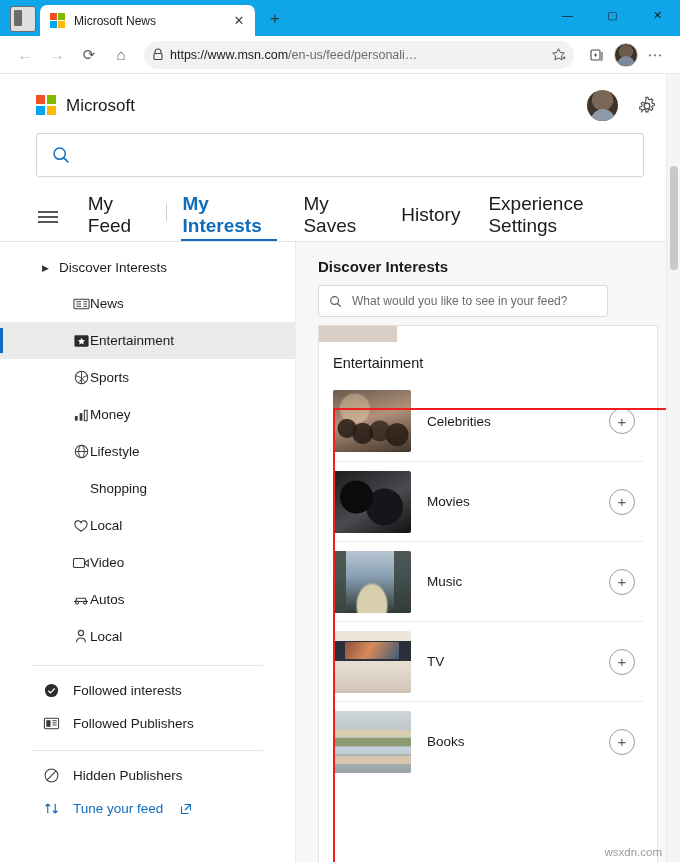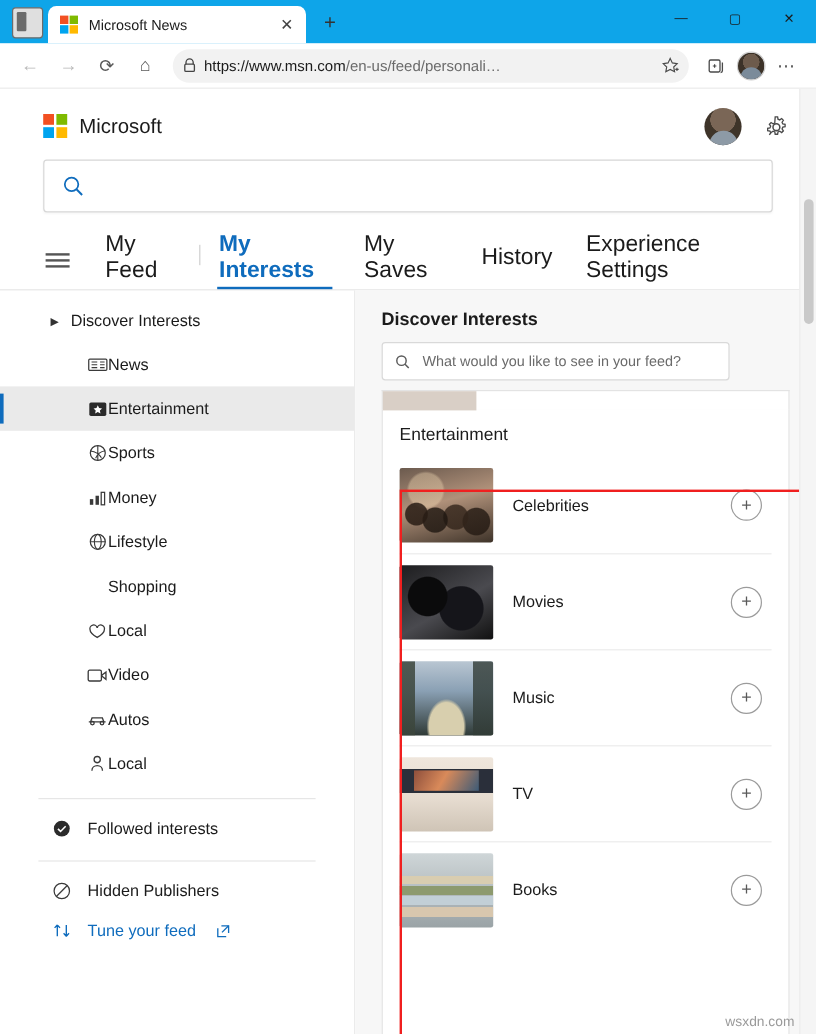--- a/index.html
+++ b/index.html
@@ -522,20 +522,30 @@
       <div class="sb-item2">
         <span class="sb-ico">
           <svg width="17" height="17" viewBox="0 0 18 18">
               <circle cx="9" cy="9" r="7" fill="#2b2b2b"></circle>
               <path d="M5.6 9.2l2.3 2.3 4.5-4.6" fill="none" stroke="#fff" stroke-width="1.4"></path>
             </svg>
         </span>
         <span>Followed interests</span>
       </div>
 
+      <div class="sb-item2">
+        <span class="sb-ico">
+          <svg width="17" height="15" viewBox="0 0 18 15">
+              <rect x="1.5" y="2" width="15" height="11" rx="1.2" fill="none" stroke="#3a3a3a" stroke-width="1.1"></rect>
+              <rect x="3.5" y="4" width="4.5" height="7" fill="#3a3a3a"></rect>
+              <path d="M10 4.5h4.5M10 6.8h4.5M10 9.1h4.5" stroke="#3a3a3a" stroke-width="1"></path>
+            </svg>
+        </span>
+        <span>Followed Publishers</span>
+      </div>
 
       <div class="sb-sep"></div>
 
       <div class="sb-item2">
         <span class="sb-ico">
           <svg width="17" height="17" viewBox="0 0 18 18">
               <circle cx="9" cy="9" r="6.8" fill="none" stroke="#3a3a3a" stroke-width="1.1"></circle>
               <path d="M4.4 13.6L13.6 4.4" stroke="#3a3a3a" stroke-width="1.1"></path>
             </svg>
         </span>

